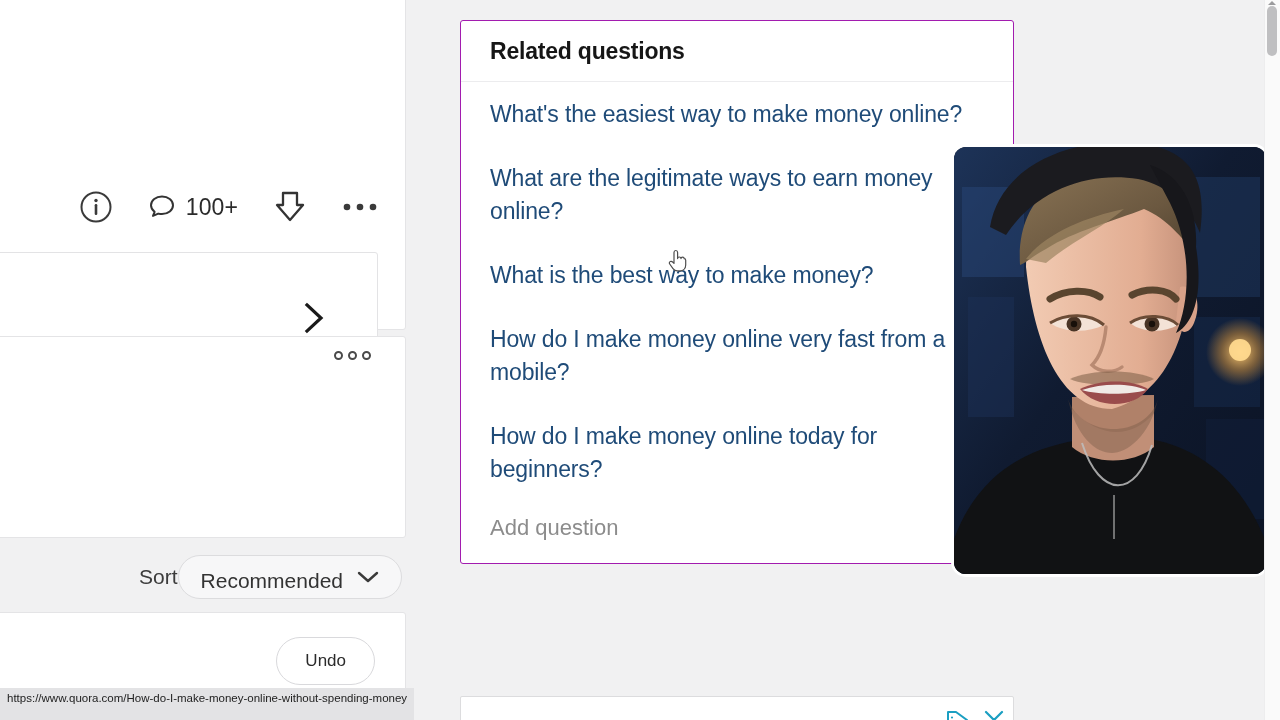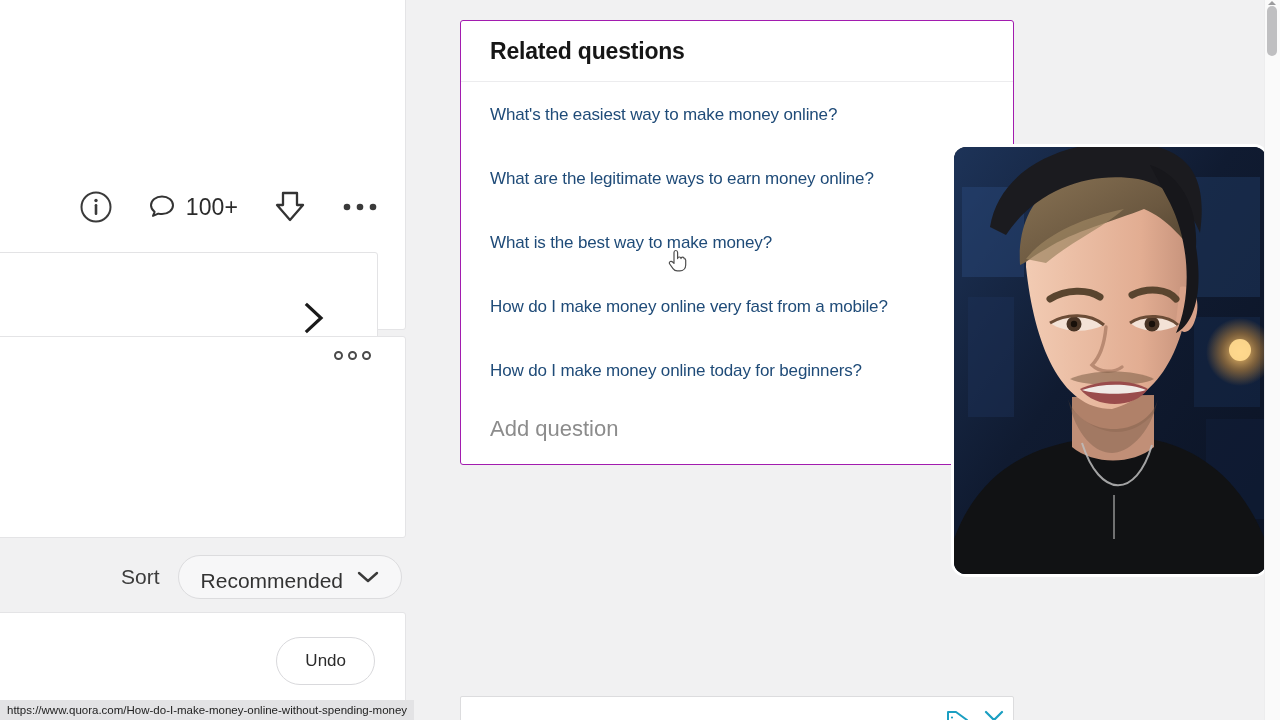--- a/index.html
+++ b/index.html
@@ -28,21 +28,21 @@
      background:#fff;border:1px solid #e3e3e5;border-radius:3px;box-sizing:border-box;}
   .answer-box .chev{position:absolute;right:50px;top:48px;}
 
   .left-card-b{position:absolute;left:0;top:336px;width:636px;height:202px;
      background:#fff;border:1px solid #e4e4e6;border-radius:3px;box-sizing:border-box;}
   .b-dots{position:absolute;right:34px;top:14px;display:flex;gap:5px;align-items:center;}
   .b-dots i{width:9px;height:9px;border-radius:50%;border:2px solid #4a4a4a;box-sizing:border-box;display:block;}
 
   .sort-row{position:absolute;left:0;top:548px;width:636px;height:58px;display:flex;
      align-items:center;justify-content:flex-end;padding-right:4px;box-sizing:border-box;background:#f1f1f2;}
-  .sort-label{font-size:21px;color:#3b3b3b;margin-right:18px;}
+  .sort-label{font-size:21px;color:#3b3b3b;}
   .sort-pill{display:flex;align-items:center;gap:14px;height:44px;padding:0 22px;
      border:1px solid #dcdcde;border-radius:24px;background:#f7f7f8;box-sizing:border-box;}
   .sort-pill span{font-size:21px;color:#333;font-weight:500;margin-top:8px;}
 
   .left-card-c{position:absolute;left:0;top:612px;width:636px;height:105px;
      background:#fff;border:1px solid #e4e4e6;border-radius:3px;box-sizing:border-box;}
   .undo-btn{position:absolute;right:30px;top:24px;height:48px;padding:0 28px;display:flex;
      align-items:center;justify-content:center;border:1px solid #d9d9dc;border-radius:26px;
      background:#fff;font-size:17px;color:#2b2b2b;box-sizing:border-box;}
 
@@ -50,38 +50,38 @@
   .mid-col{position:absolute;left:460px;top:20px;width:554px;}
 
   .rq-card{width:554px;background:#ffffff;border:1px solid #a21caf;border-radius:3px;
      box-sizing:border-box;overflow:hidden;}
   .rq-head{height:61px;display:flex;align-items:center;padding-left:29px;
      border-bottom:1px solid #ececee;box-sizing:border-box;}
   .rq-head h2{margin:0;font-size:23px;font-weight:bold;color:#161616;letter-spacing:-.2px;}
   .rq-list{padding:0;}
   .rq-item{padding:16px 29px 15px 29px;box-sizing:border-box;}
   .rq-item.hovered{background:#f7f7f8;}
-  .rq-item a{display:block;font-size:17px;line-height:33px;color:#1f4b78;text-decoration:none;letter-spacing:-.15px;}
+  .rq-item a{display:block;font-size:23px;line-height:33px;color:#1f4b78;text-decoration:none;letter-spacing:-.15px;}
   .rq-add{padding:14px 29px 22px 29px;font-size:22px;color:#8c8c8c;box-sizing:border-box;}
 
   .ad-card{position:absolute;left:0;top:676px;width:554px;height:52px;
      background:#fff;border:1px solid #dcdcde;border-radius:2px;box-sizing:border-box;}
   .ad-ctrls{position:absolute;right:8px;top:12px;display:flex;align-items:center;gap:12px;}
 
   
   .cam{position:absolute;left:954px;top:147px;width:312px;height:427px;border-radius:12px;
      overflow:hidden;background:#0c1422;box-shadow:0 0 0 3px #ffffff;}
   .cam svg{display:block;}
 
   
   .vscroll{position:absolute;right:0;top:0;width:16px;height:720px;background:#fafafa;border-left:1px solid #ededee;box-sizing:border-box;}
   .vthumb{position:absolute;right:3px;top:6px;width:10px;height:50px;background:#bfbfc1;border-radius:5px;}
   .vcap{position:absolute;right:4px;top:1px;width:0;height:0;border-left:4px solid transparent;border-right:4px solid transparent;border-bottom:4px solid #9b9b9d;}
 
-  .statusbar{position:absolute;left:0;bottom:0;height:20px;background:#e3e3e5;color:#222;
+  .statusbar{position:absolute;left:0;bottom:0;height:32px;background:#e3e3e5;color:#222;
      font-size:11.5px;line-height:20px;padding:0 7px;white-space:nowrap;box-sizing:border-box;text-align:right;}
 
   
   .cursor{position:absolute;left:666px;top:247px;width:24px;height:28px;}
 </style>
 </head>
 <body>
 
 <div class="screen">
 

